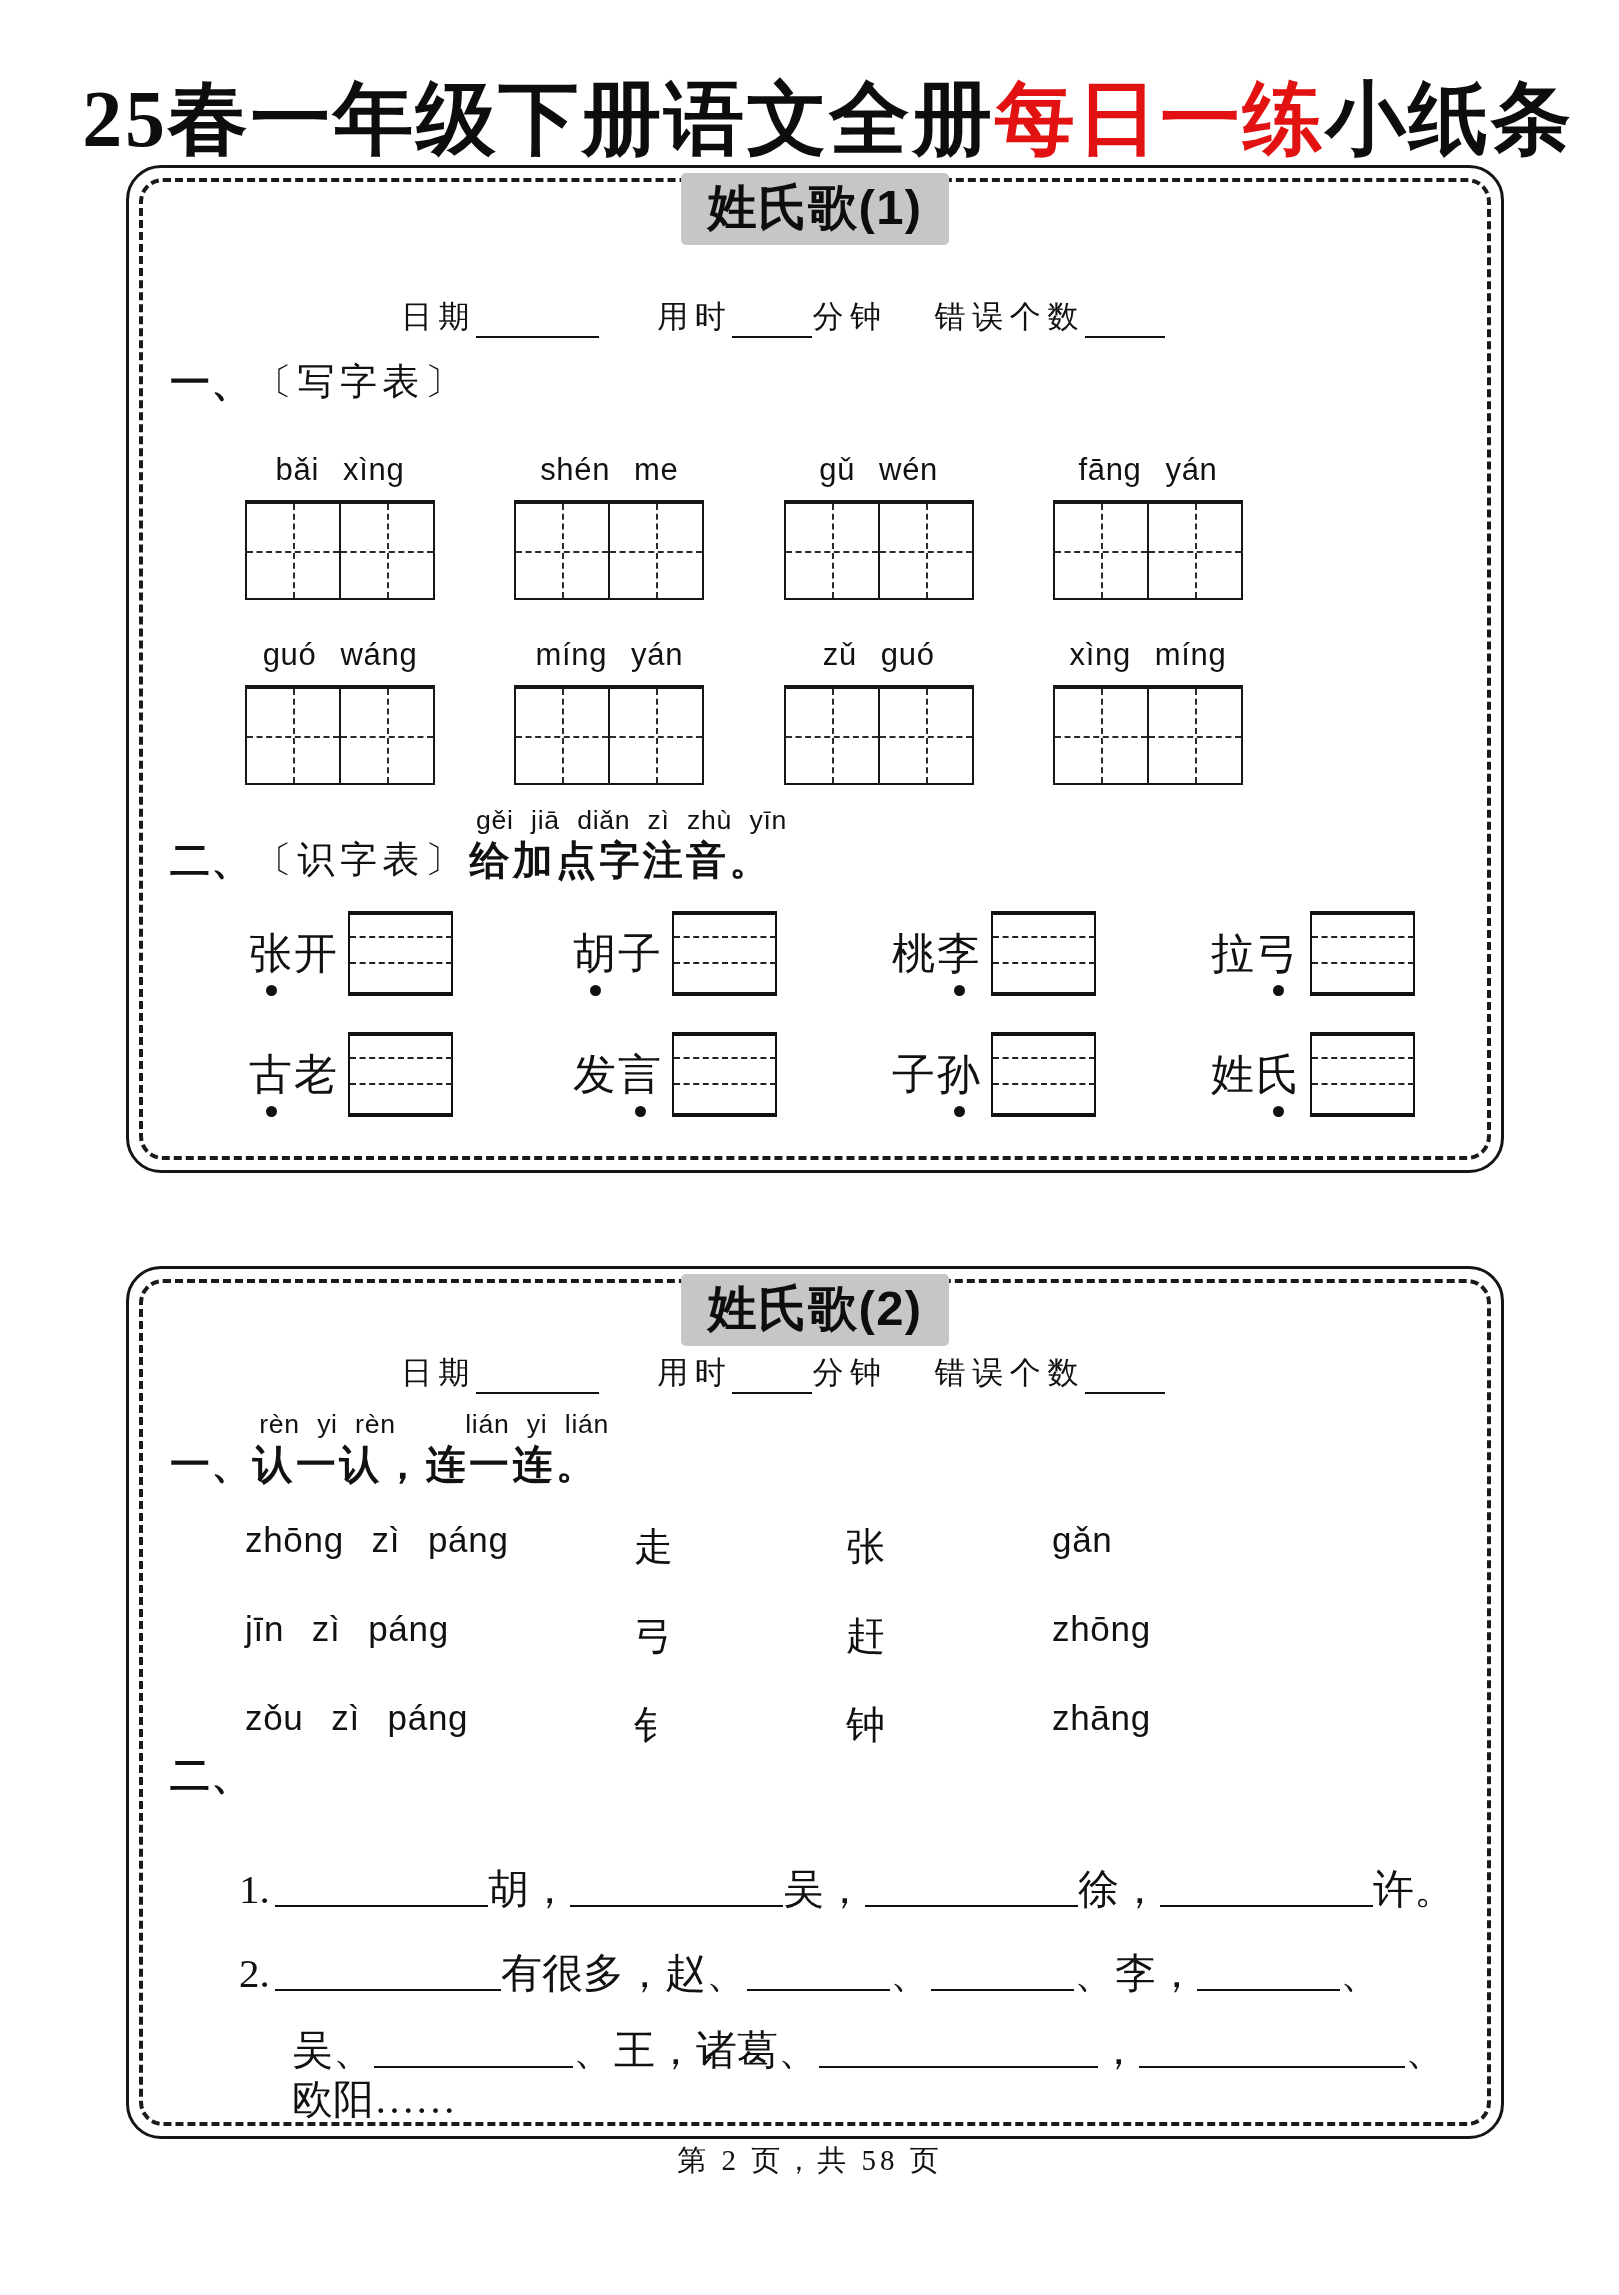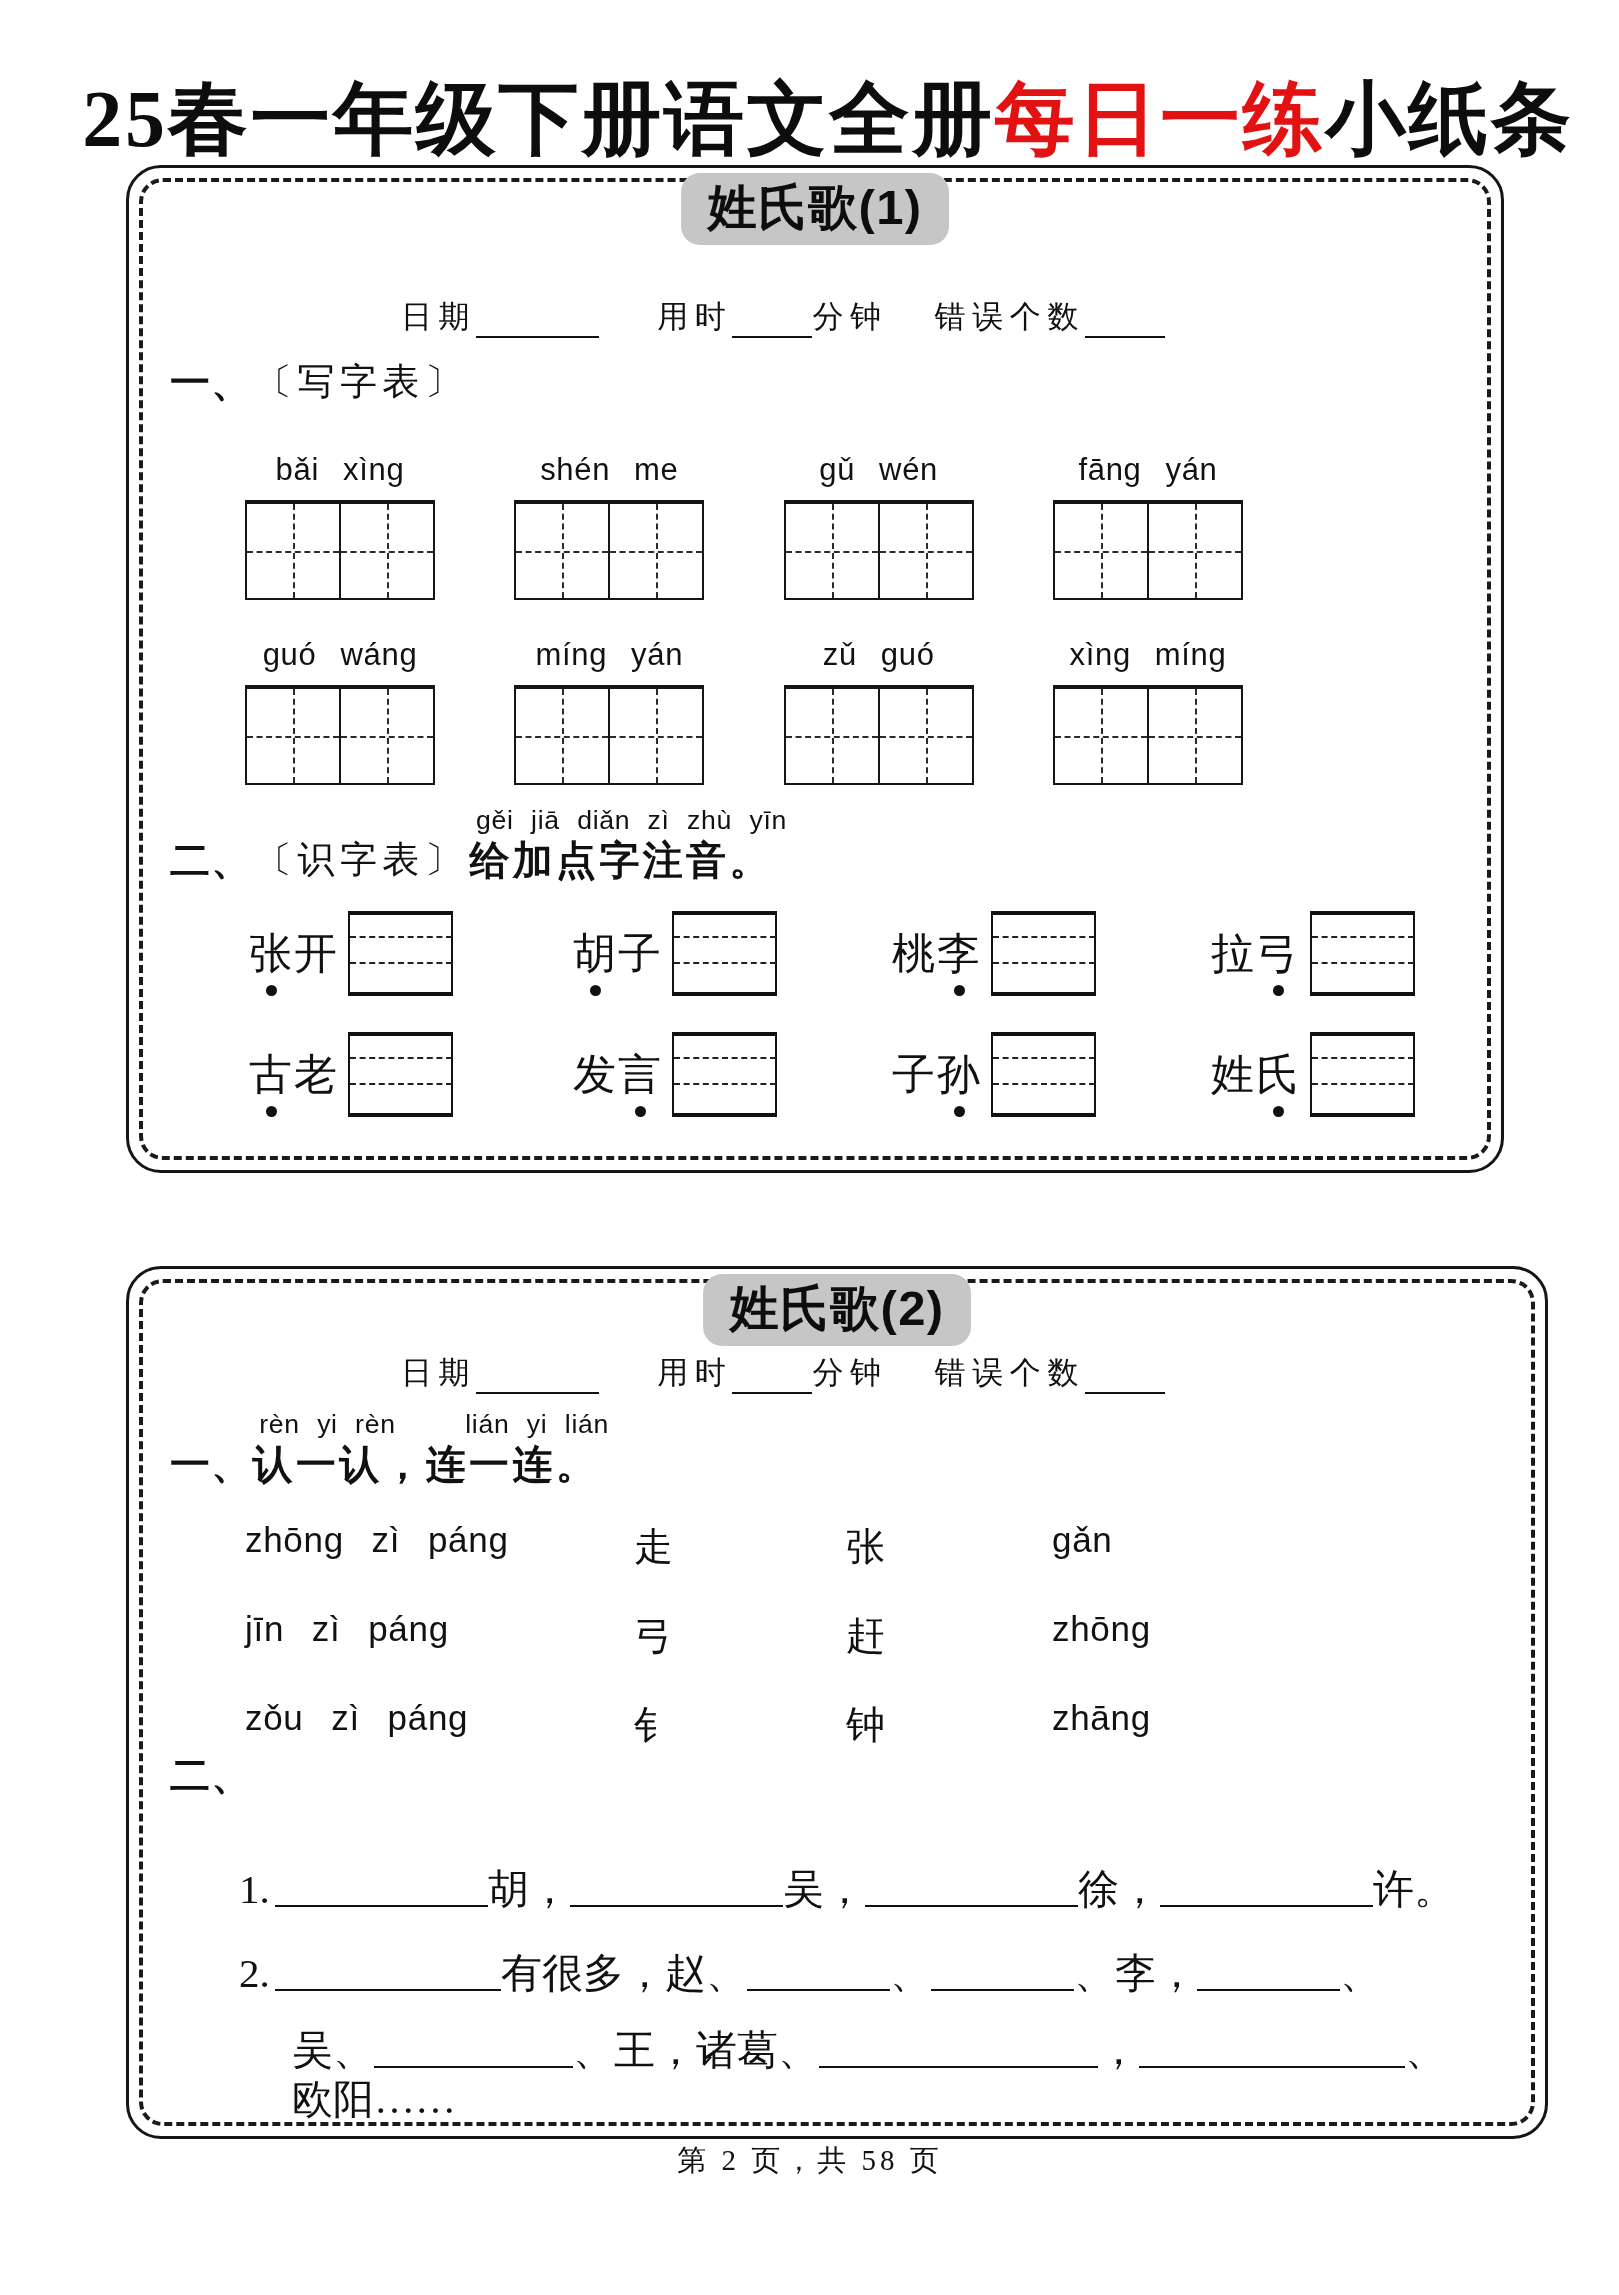--- a/index.html
+++ b/index.html
@@ -16,25 +16,25 @@
   .title{position:absolute;top:48px;left:0;width:100%;text-align:center;margin:18px;
          font-family:var(--serif);font-weight:bold;font-size:80px;letter-spacing:2.7px;color:#0d0d0d;}
   .title .red{color:var(--red);}
 
   
   .card{position:absolute;left:126px;width:1372px;background:#fff;
         border:3.3px solid #151515;border-radius:35px;}
   .card::before{content:"";position:absolute;inset:10px;border:4.7px dashed #1a1a1a;
         border-radius:24px;pointer-events:none;}
   .card1{top:165px;height:1002px;}
-  .card2{top:1266px;height:867px;padding-left:44px;}
+  .card2{top:1266px;height:867px;}
 
   .badge{position:absolute;top:5.3px;left:50%;transform:translateX(-50%);z-index:2;
          background:var(--badge);color:#0d0d0d;font-family:var(--sans);font-weight:bold;
-         font-size:49px;line-height:1;padding:9.3px 26.6px 13.3px;border-radius:19px;letter-spacing:1.3px;}
+         font-size:49px;line-height:1;padding:9.3px 26.6px 13.3px;border-radius:5px;letter-spacing:1.3px;}
 
   
   .meta{position:absolute;left:272px;font-family:var(--serif);font-size:31px;
         letter-spacing:6.6px;display:flex;align-items:flex-end;white-space:nowrap;}
   .blank{display:inline-block;border-bottom:2.7px solid #111;}
   .meta .blank{height:1.05em;}
 
   
   .q-head{position:absolute;left:41px;display:flex;align-items:flex-end;white-space:nowrap;}
   .q-num{font-family:var(--sans);font-weight:bold;font-size:40px;letter-spacing:1.3px;line-height:1.05;}

